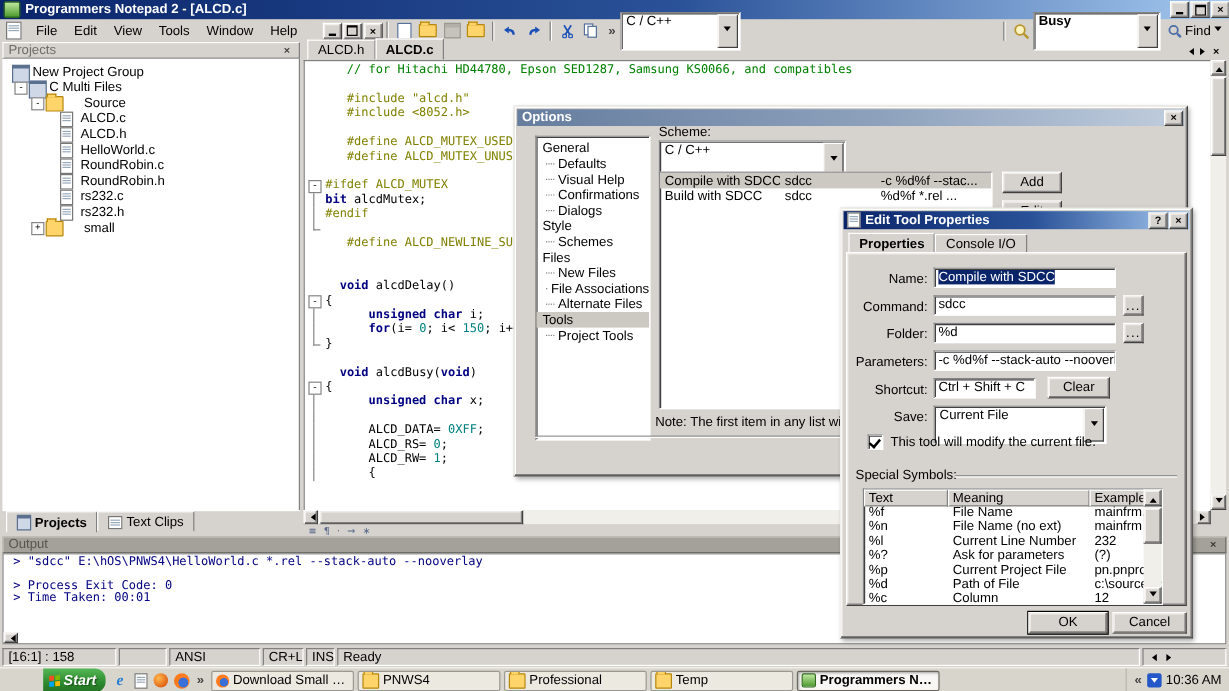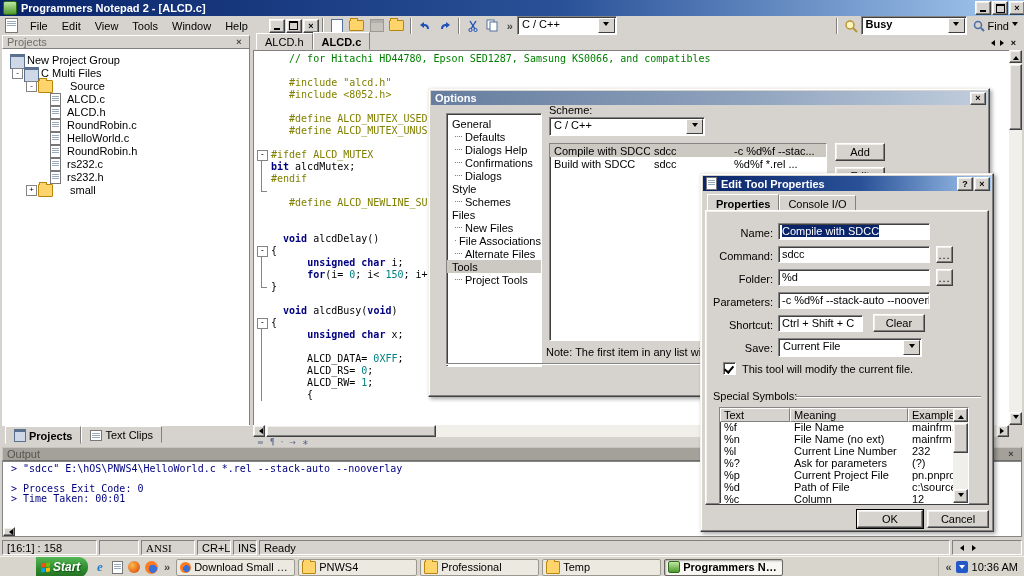--- a/index.html
+++ b/index.html
@@ -26,21 +26,21 @@
   
   .tri-l{width:0;height:0;border:3px solid transparent;border-right:4px solid #000;}
   .tri-r{width:0;height:0;border:3px solid transparent;border-left:4px solid #000;}
   .tri-u{width:0;height:0;border:3px solid transparent;border-bottom:4px solid #000;}
   .tri-d{width:0;height:0;border:3px solid transparent;border-top:4px solid #000;}
   
   #menurow{left:0;top:16px;width:1024px;height:19px;display:flex;align-items:center;}
   .menu-item{padding:2px 7px;}
   .tbico{width:20px;height:17px;display:flex;align-items:center;justify-content:center;flex:none;}
   .combo{position:relative;background:#fff;border:1px solid;border-color:#848484 #fff #fff #848484;
-         box-shadow:inset 1px 1px 0 #404040;padding:1px 24px 0 4px;height:19px;box-sizing:border-box;}
+         box-shadow:inset 1px 1px 0 #404040;padding:1px 24px 0 4px;height:32px;box-sizing:border-box;}
   .combo .carr{position:absolute;right:1px;top:1px;bottom:1px;width:15px;background:#d6d3ce;
          border:1px solid;border-color:#fff #404040 #404040 #fff;display:flex;align-items:center;justify-content:center;}
   
   .panel-head{background:#d6d3ce;color:#6e6d66;display:flex;align-items:center;padding:0 4px;
               border:1px solid;border-color:#fff #808080 #808080 #fff;}
   .xsm{margin-left:auto;width:12px;height:11px;display:flex;align-items:center;justify-content:center;
        font:bold 9px "Liberation Sans",sans-serif;color:#444;}
   .tree-row{height:13px;display:flex;align-items:center;white-space:nowrap;position:relative;}
   .expbox{width:9px;height:9px;border:1px solid #848484;background:#fff;flex:none;
           font:8px/7px "Liberation Sans",sans-serif;text-align:center;color:#000;position:absolute;top:2px;}
@@ -231,25 +231,25 @@
     <div class="tree-row">
       <span class="ticon ic-file" style="left: 48px;"></span>
       <span style="margin-left: 65px;">ALCD.c</span>
     </div>
     <div class="tree-row">
       <span class="ticon ic-file" style="left: 48px;"></span>
       <span style="margin-left: 65px;">ALCD.h</span>
     </div>
     <div class="tree-row">
       <span class="ticon ic-file" style="left: 48px;"></span>
+      <span style="margin-left: 65px;">HelloWorld.c</span>
+    </div>
+    <div class="tree-row">
+      <span class="ticon ic-file" style="left: 48px;"></span>
       <span style="margin-left: 65px;">RoundRobin.c</span>
-    </div>
-    <div class="tree-row">
-      <span class="ticon ic-file" style="left: 48px;"></span>
-      <span style="margin-left: 65px;">HelloWorld.c</span>
     </div>
     <div class="tree-row">
       <span class="ticon ic-file" style="left: 48px;"></span>
       <span style="margin-left: 65px;">RoundRobin.h</span>
     </div>
     <div class="tree-row">
       <span class="ticon ic-file" style="left: 48px;"></span>
       <span style="margin-left: 65px;">rs232.c</span>
     </div>
     <div class="tree-row">
@@ -362,39 +362,39 @@
     <div class="outline-text">&gt; Process Exit Code: 0</div>
     <div class="outline-text">&gt; Time Taken: 00:01</div>
   </div>
 <div class="abs b3 sbtn" style="left:3px;top:527px;width:12px;height:9px;box-sizing:border-box;">
     <span class="tri-l"></span>
   </div>
 
 <div class="abs" id="statusbar" style="left:0;top:539px;width:1024px;height:17px;background:#d6d3ce;display:flex;gap:2px;align-items:center;padding:0 2px;box-sizing:border-box;">
     <span class="scell" style="width: 95px;">[16:1] : 158</span>
     <span class="scell" style="width: 40px;"></span>
-    <span class="scell" style="width: 54px; font-family: Liberation Serif, serif;">ANSI</span>
+    <span class="scell" style="width: 76px;">ANSI</span>
     <span class="scell" style="width: 34px;">CR+LF</span>
     <span class="scell" style="width: 24px;">INS</span>
     <span class="scell" style="flex: 1 1 0%;">Ready</span>
     <span class="scell" style="width: 70px; gap: 8px;">
       <span class="tri-l"></span>
       <span class="tri-r"></span>
     </span>
   </div>
 
 <div class="abs dlg" style="left:428px;top:88px;width:560px;height:307px;z-index:10;">
   <div class="tb-dim" style="position:absolute;left:2px;top:2px;right:2px;height:14px;">
     <span>Options</span>
     <span class="tbtn b3" style="margin-left:auto;margin-right:1px;height:11px;">×</span>
   </div>
   <div class="abs sunk" id="options-tree" style="left:17px;top:24px;width:96px;height:254px;box-sizing:border-box;padding-top:3px;overflow:hidden;">
       <div class="otree-item" style="padding-left: 5px;">General</div>
       <div class="otree-item child">Defaults</div>
-      <div class="otree-item child">Dialogs Help</div>
+      <div class="otree-item child">Visual Help</div>
       <div class="otree-item child">Confirmations</div>
       <div class="otree-item child">Dialogs</div>
       <div class="otree-item" style="padding-left: 5px;">Style</div>
       <div class="otree-item child">Schemes</div>
       <div class="otree-item" style="padding-left: 5px;">Files</div>
       <div class="otree-item child">New Files</div>
       <div class="otree-item child">File Associations</div>
       <div class="otree-item child">Alternate Files</div>
       <div class="otree-item sel-grey" style="padding-left: 5px;">Tools</div>
       <div class="otree-item child">Project Tools</div>

